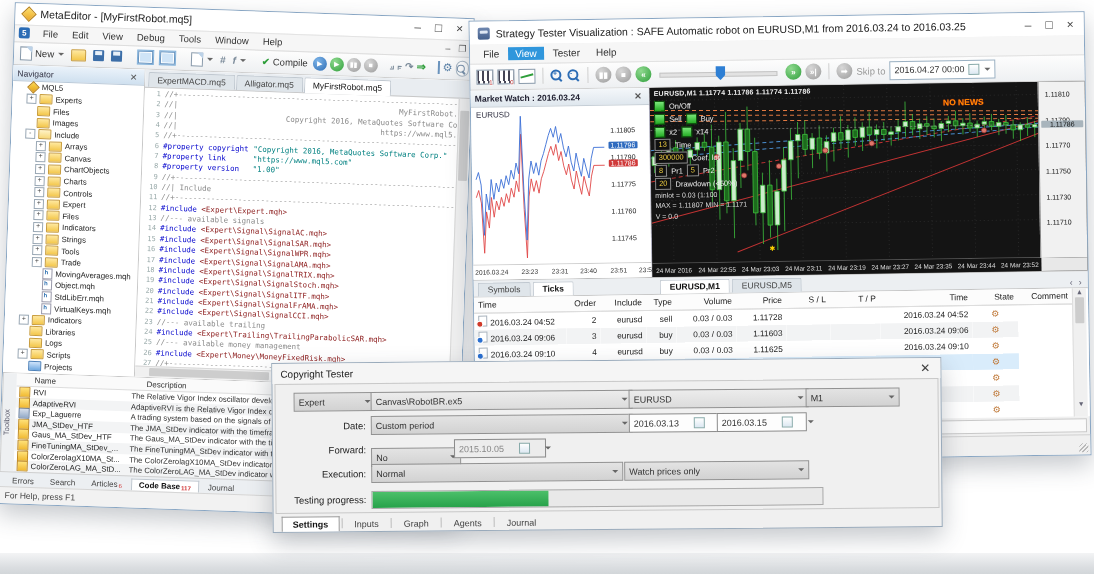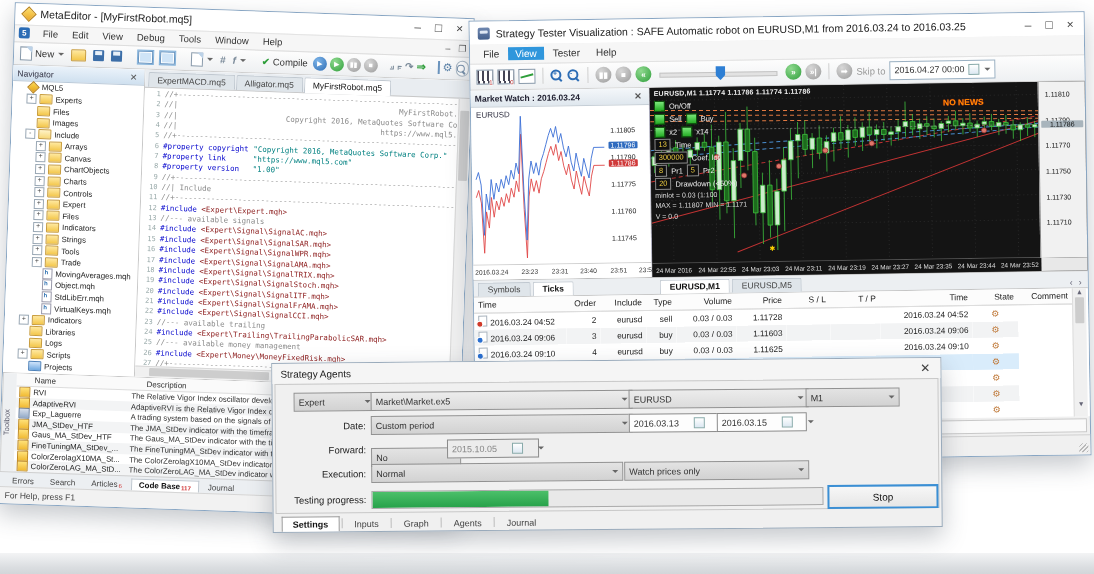--- a/index.html
+++ b/index.html
@@ -948,30 +948,30 @@
     <div class="tw-status">
       <i></i>
         <i></i>
         <i></i>
         <span class="grip"></span>
     </div>
   </section>
 
   <section class="win dlg">
     <div class="dlg-title">
-      <span>Strategy Agents</span>
+      <span>Copyright Tester</span>
       <span class="dlg-x">✕</span>
     </div>
     <div class="dlg-body">
       <div class="cmb" style="left:18px;top:8px;width:72px">
           <span>Expert</span>
           <span class="dd"></span>
         </div>
       <div class="cmb" style="left:95px;top:8px;width:252px;background:linear-gradient(#ececec,#dcdcdc)">
-          <span>Market\Market.ex5</span>
+          <span>Canvas\RobotBR.ex5</span>
           <span class="dd"></span>
         </div>
       <div class="cmb" style="left:353px;top:8px;width:170px;background:linear-gradient(#ececec,#dcdcdc)">
           <span>EURUSD</span>
           <span class="dd"></span>
         </div>
       <div class="cmb" style="left:530px;top:8px;width:84px">
           <span>M1</span>
           <span class="dd"></span>
         </div>
@@ -990,42 +990,39 @@
           <span>2016.03.15</span>
           <span class="calic"></span>
           <span class="dd"></span>
         </div>
 
       <div class="lab" style="left:2px;top:60px">Forward:</div>
       <div class="cmb" style="left:95px;top:64px;width:80px">
           <span>No</span>
           <span class="dd"></span>
         </div>
-      <div class="datef gray" style="left:171px;top:56px;width:82px">
+      <div class="datef gray" style="left:178px;top:56px;width:82px">
           <span>2015.10.05</span>
           <span class="calic"></span>
           <span class="dd"></span>
         </div>
 
       <div class="lab" style="left:2px;top:84px">Execution:</div>
       <div class="cmb" style="left:95px;top:80px;width:242px">
           <span>Normal</span>
           <span class="dd"></span>
         </div>
       <div class="cmb" style="left:348px;top:80px;width:175px">
           <span>Watch prices only</span>
           <span class="dd"></span>
         </div>
 
       <div class="lab" style="left:-18px;top:110px;width:108px">Testing progress:</div>
       <div class="pbar" style="left:95px;top:107px;width:450px">
           <div class="pfill" id="pfill" style="width: 39%;"></div>
-        </div>
-      <div class="stopbtn" style="left:551px;top:105px">
-          <span>Stop</span>
         </div>
     </div>
     <div class="dlg-tabs" id="dlg-tabs">
         <span class="dtab active">Settings</span>
         <span class="dtabsep"></span>
         <span class="dtab">Inputs</span>
         <span class="dtabsep"></span>
         <span class="dtab">Graph</span>
         <span class="dtabsep"></span>
         <span class="dtab">Agents</span>

